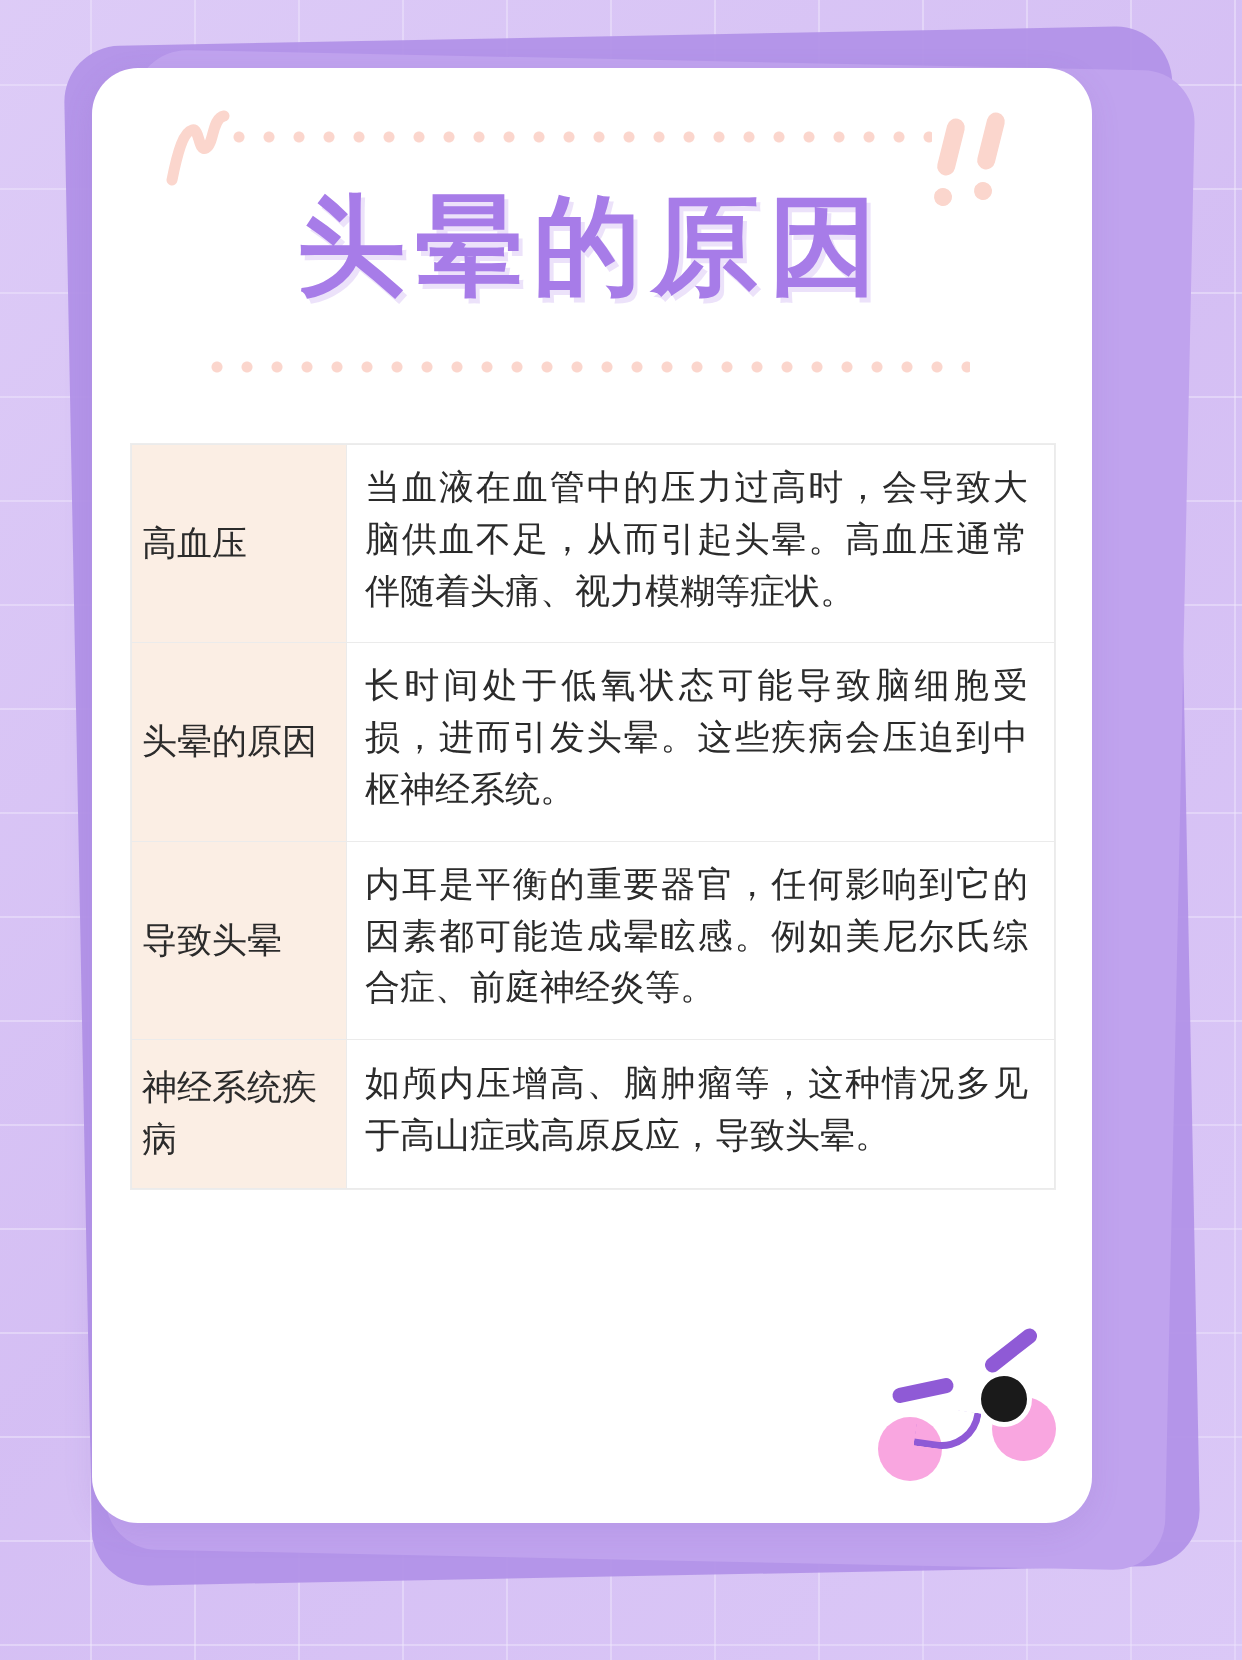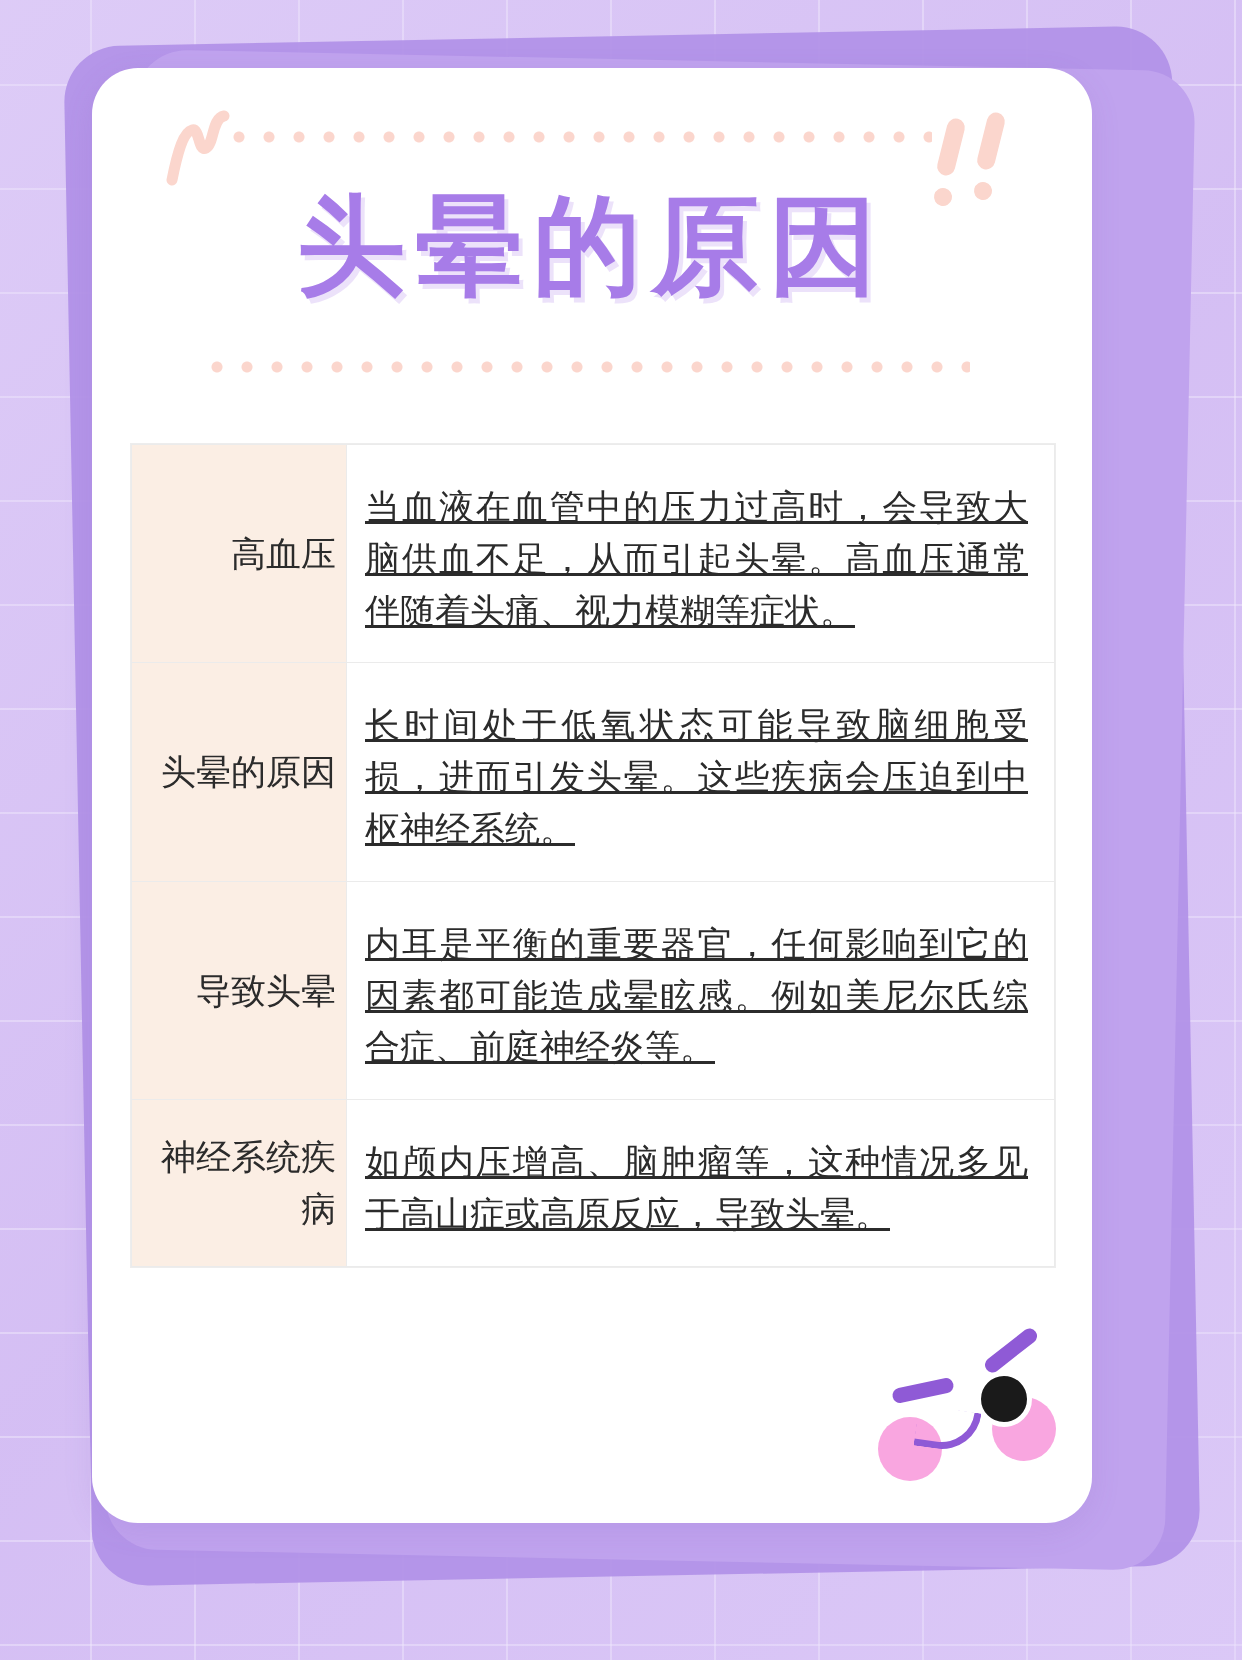--- a/index.html
+++ b/index.html
@@ -145,28 +145,28 @@
   .table td {
     border: 1px solid #ebebeb;
     vertical-align: middle;
     font-size: 35px;
     line-height: 1.48;
     color: #2b2b2b;
   }
   td.term {
     width: 194px;
     background: #fbeee4;
-    text-align: right;
+    text-align: left;
     padding: 22px 10px;
+    font-family: Liberation Serif, serif;
   }
   td.desc {
     background: #ffffff;
-    padding: 36px 26px 26px 18px;
+    padding: 16px 26px 26px 18px;
     text-align: justify;
-    text-decoration: underline;
   }
 
   
   .mascot {
     position: absolute;
     right: 32px;
     bottom: 36px;
     width: 190px;
     height: 150px;
   }

